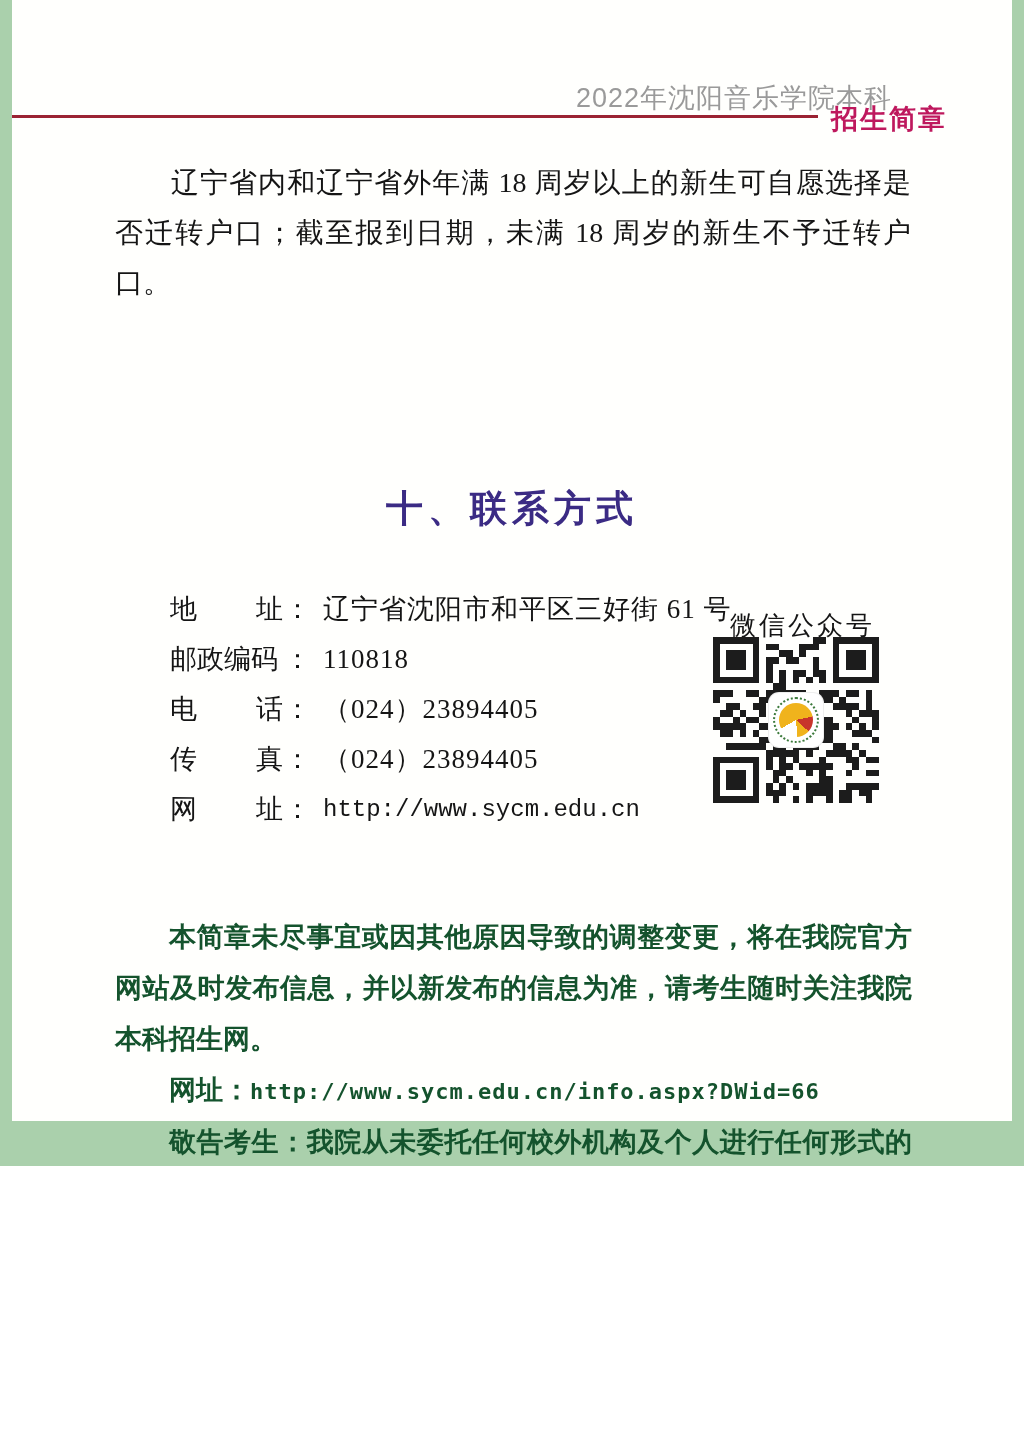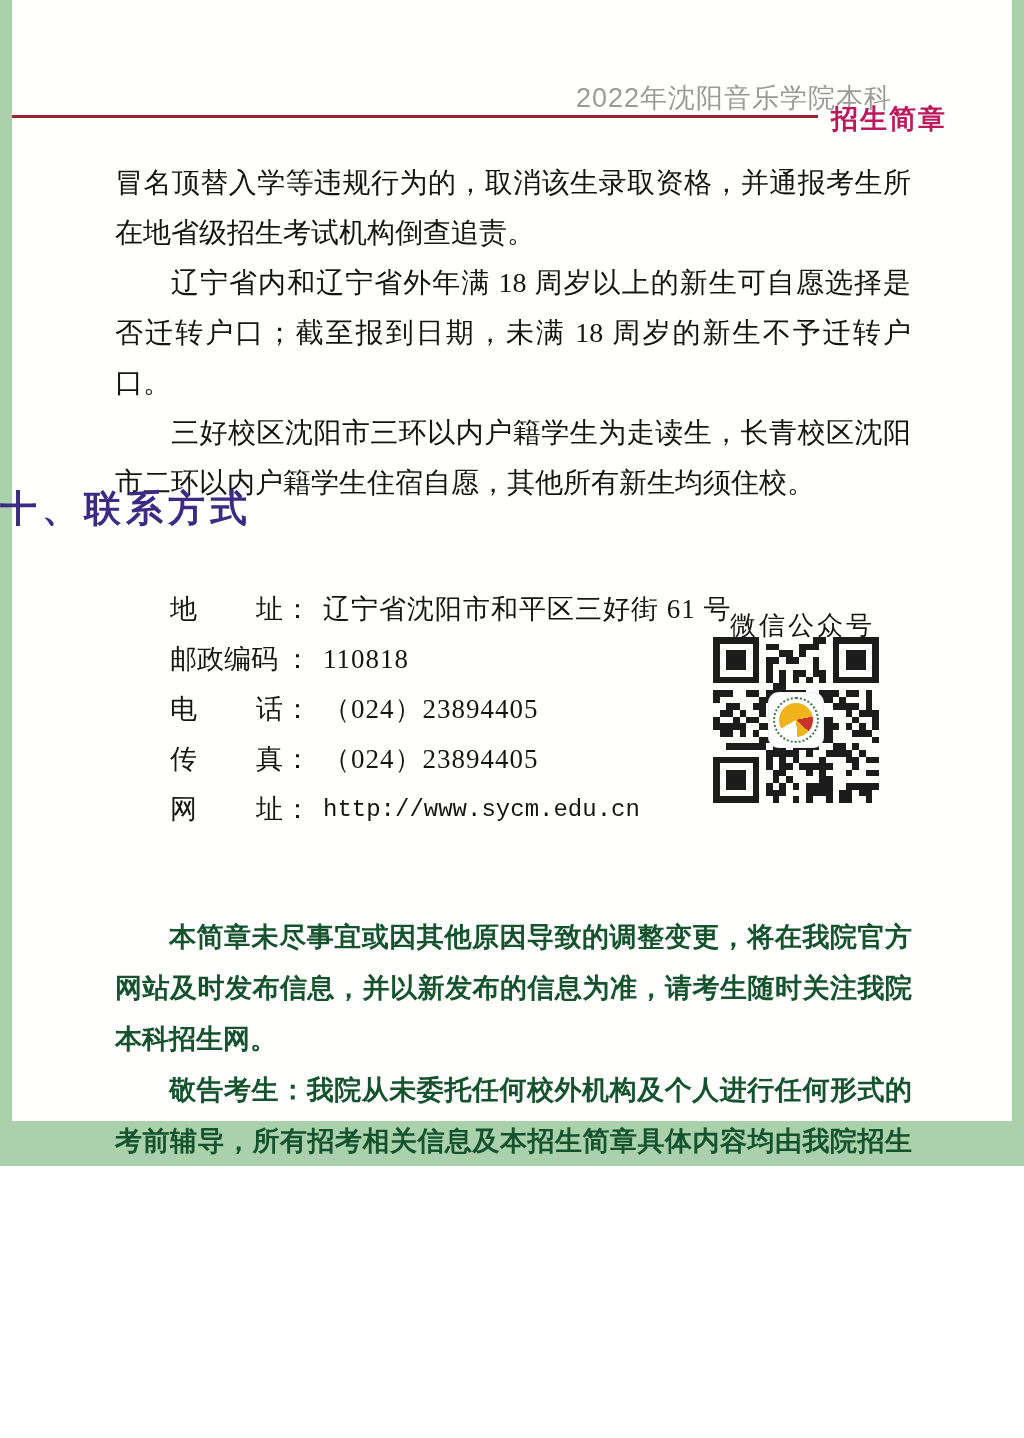--- a/index.html
+++ b/index.html
@@ -36,21 +36,21 @@
     position:absolute; left:115px; top:158px; width:796px;
     font-size:28px; line-height:50px; color:#151515;
     text-align:justify;
   }
   .body-text p { text-indent:2em; }
   .body-text p.no-indent { text-indent:0; }
 
   
   .section-heading {
     position:absolute; top:484px; left:0; width:1024px;
-    font-size:37px; font-weight:bold;
+    text-align:center; font-size:37px; font-weight:bold;
     color:#3b2b84; letter-spacing:5px;
   }
 
   
   .contact { position:absolute; left:170px; top:584px; font-size:27px; color:#151515; }
   .contact .c-row { height:50px; display:flex; align-items:center; }
   .contact .office { height:50px; display:flex; align-items:center; letter-spacing:1px; }
   .contact .lbl { width:113px; display:inline-flex; justify-content:space-between; }
   .contact .colon { margin-left:1px; }
   .contact .val { margin-left:12px; letter-spacing:1px; }
@@ -104,23 +104,21 @@
 
   <div class="edge edge-left"></div>
   <div class="edge edge-right"></div>
   <div class="edge edge-bottom"></div>
 
   <div class="hdr-gray">2022年沈阳音乐学院本科</div>
   <div class="hdr-rule"></div>
   <div class="hdr-red">招生简章</div>
 
   <div class="body-text">
-    <p class="no-indent">冒名顶替入学等违规行为的，取消该生录取资格，并通报考生所在地省级招生考试机构倒查追责。</p>
     <p>辽宁省内和辽宁省外年满 18 周岁以上的新生可自愿选择是否迁转户口；截至报到日期，未满 18 周岁的新生不予迁转户口。</p>
-    <p>三好校区沈阳市三环以内户籍学生为走读生，长青校区沈阳市二环以内户籍学生住宿自愿，其他所有新生均须住校。</p>
   </div>
 
   <div class="section-heading">十、联系方式</div>
 
   <div class="contact">
 
     <div class="c-row">
       <span class="lbl">
           <span>地</span>
           <span>址</span>
@@ -464,18 +462,19 @@
       </div>
     <div class="qr-logo">
       <div class="qr-logo-ring">
         <div class="qr-logo-core"></div>
       </div>
     </div>
   </div>
 
   <div class="notice">
     <p>本简章未尽事宜或因其他原因导致的调整变更，将在我院官方网站及时发布信息，并以新发布的信息为准，请考生随时关注我院本科招生网。</p>
+    <p class="url-line"><span>网址：</span><span class="url-val">http://www.sycm.edu.cn/info.aspx?DWid=66</span></p>
     <p>敬告考生：我院从未委托任何校外机构及个人进行任何形式的考前辅导，所有招考相关信息及本招生简章具体内容均由我院招生办公室负责解释。</p>
   </div>
 
   <div class="page-number">17</div>
 
 </div>
 
 </body></html>

